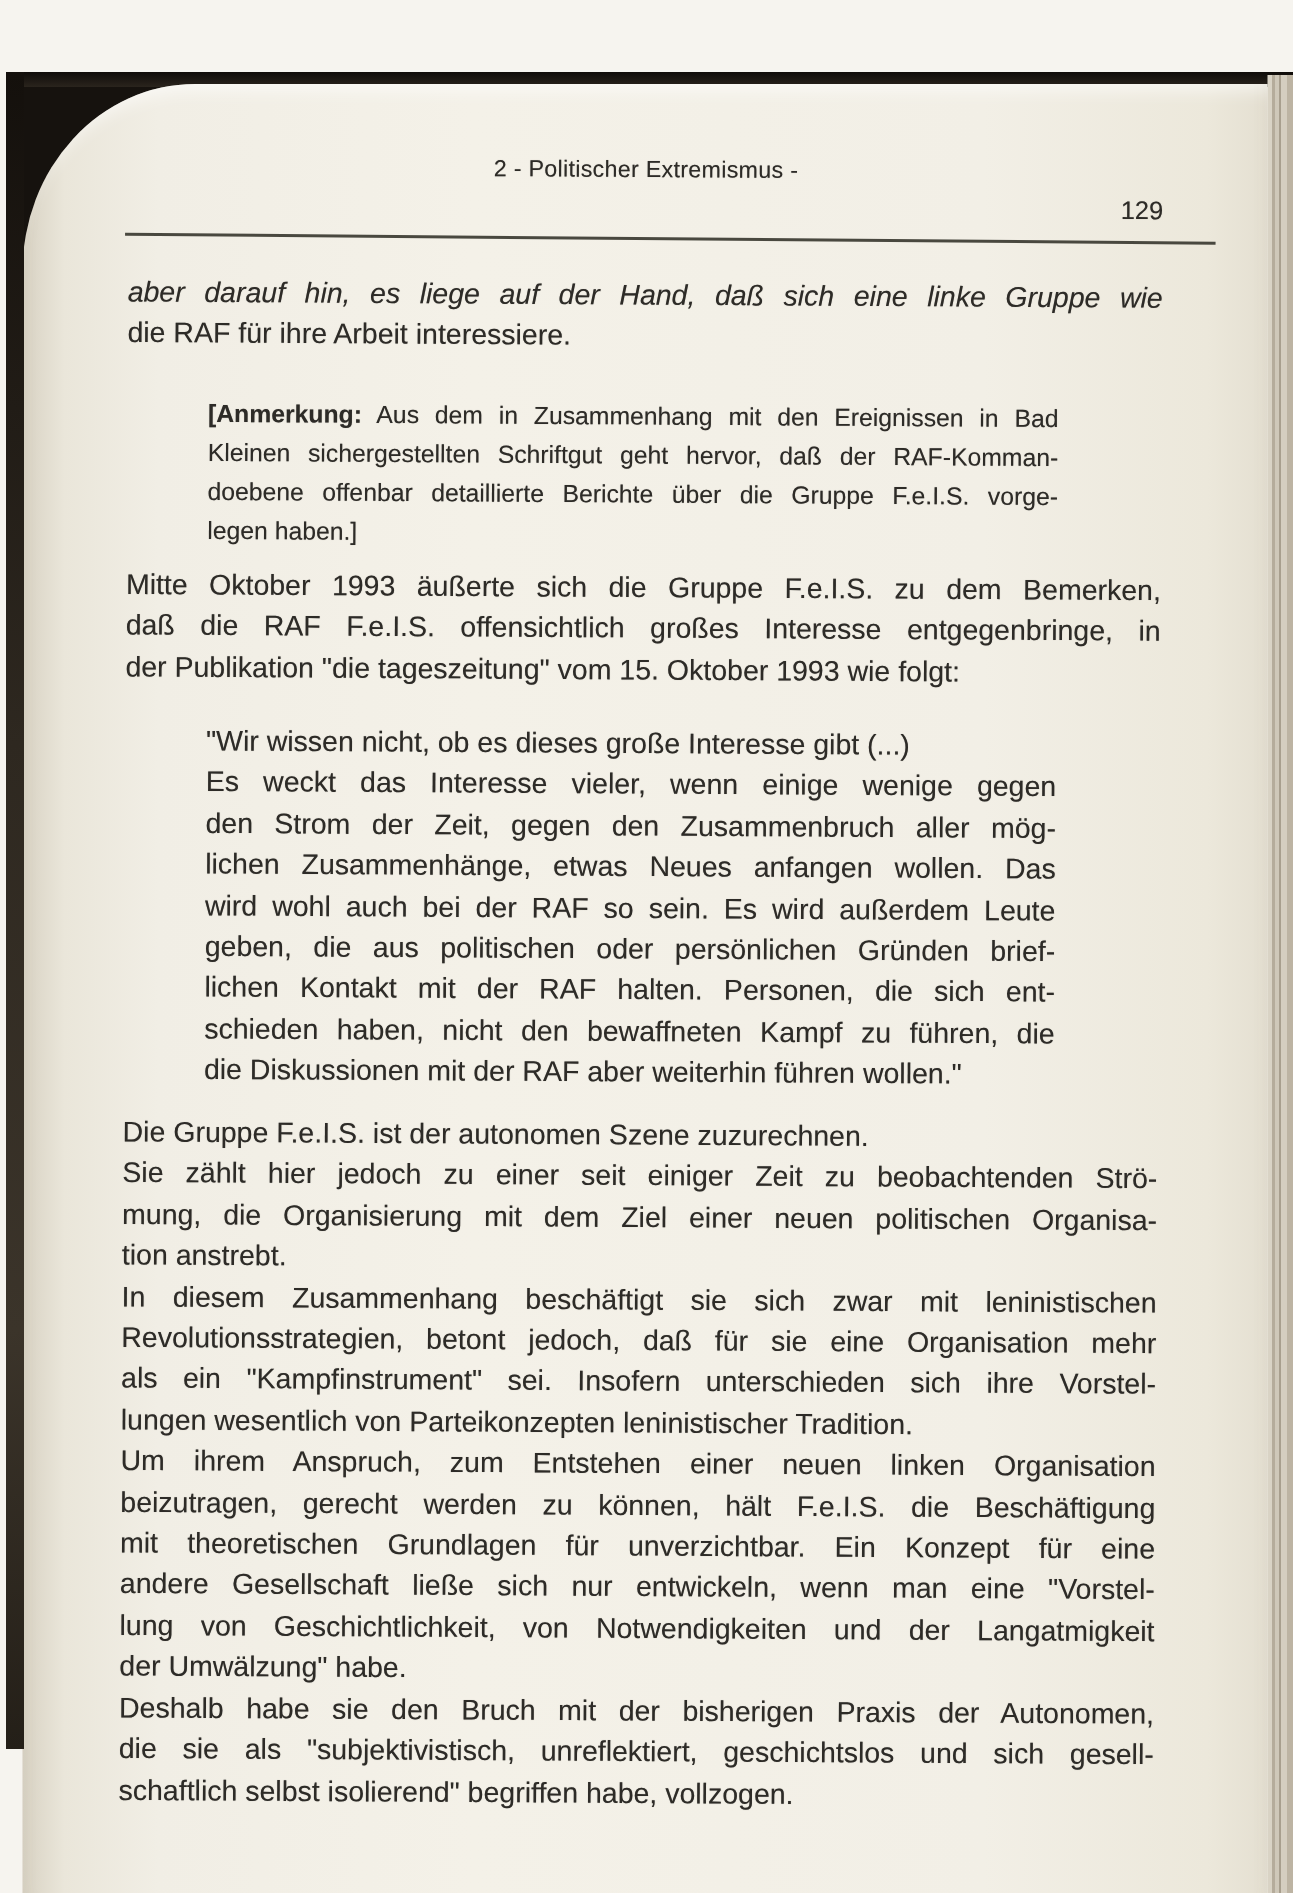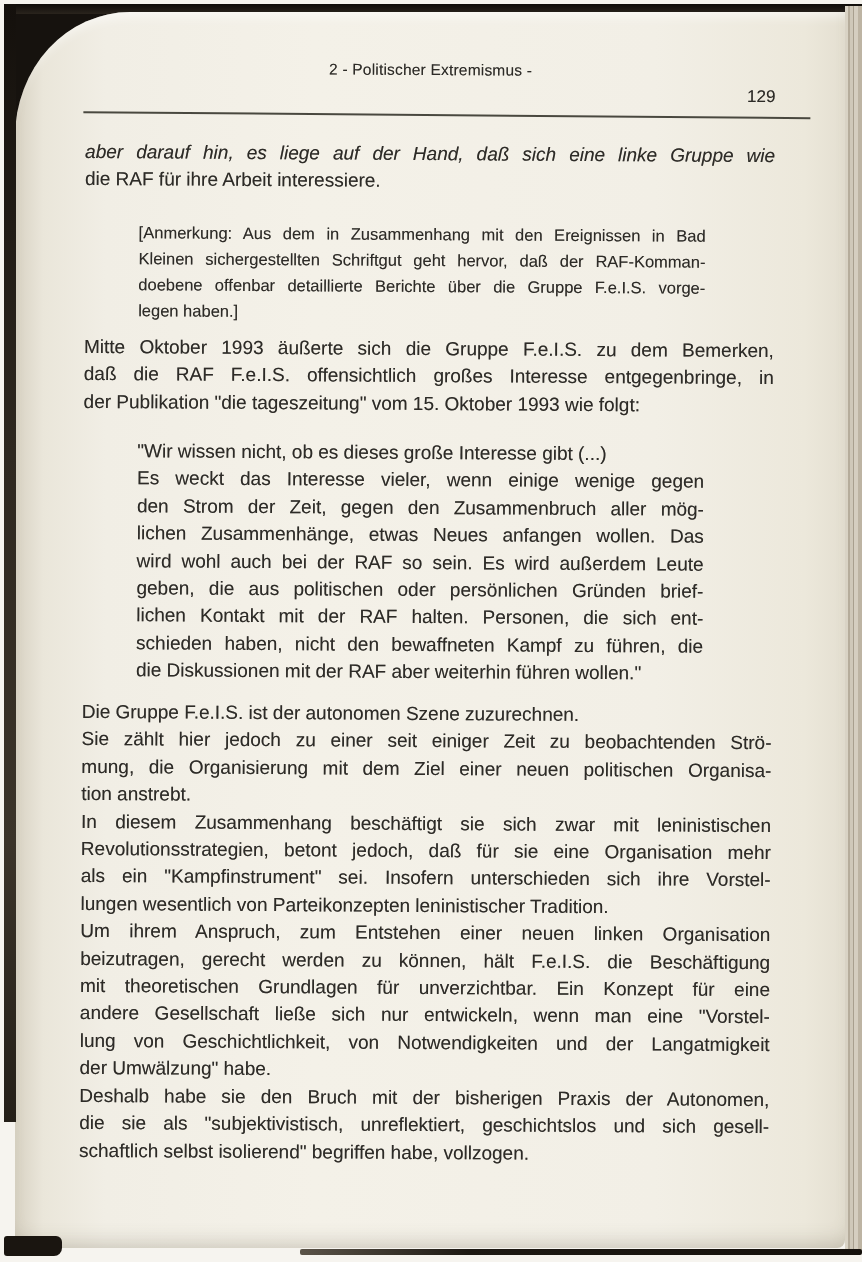--- a/index.html
+++ b/index.html
@@ -1,21 +1,21 @@
 <!DOCTYPE html>
 <html><head>
 <meta charset="utf-8">
 <style>
   html,body{margin:0;padding:0;}
   body{
     width:862px;height:1262px;overflow:hidden;
     background:#f6f4ef;
     font-family:"Liberation Sans", sans-serif;
   }
-  .stage{position:relative;width:862px;height:1132px;}
+  .stage{position:relative;width:862px;height:1132px;margin-top:44px;}
 
   
   .scan-corner{position:absolute;left:4px;top:4px;width:170px;height:160px;background:#16120e;z-index:1;}
   .scan-top{position:absolute;left:4px;top:4px;right:0;height:10px;background:linear-gradient(180deg,#0f0c09,#2a241d);z-index:1;}
   .scan-left{position:absolute;left:4px;top:4px;width:12px;bottom:10px;background:linear-gradient(180deg,#14100c 0%,#2e2820 40%,#3b342a 75%,#241f18 100%);z-index:3;}
   .page-edge-strip{position:absolute;right:0;top:6px;width:17px;height:1246px;z-index:1;
     background:repeating-linear-gradient(90deg,#d9d3c5 0 3px,#b5ac9b 3px 5px,#cfc8b9 5px 8px,#a89f8e 8px 9px,#d5cec0 9px 13px,#bdb4a3 13px 17px);}
   .bottom-line{position:absolute;left:300px;right:0;top:1249px;height:6px;background:linear-gradient(90deg,#5a5348,#1d1913 30%,#15110c);z-index:3;border-radius:2px;}
   .bottom-blob{position:absolute;left:4px;top:1236px;width:58px;height:20px;background:#1a1510;border-radius:3px 6px 8px 3px;z-index:3;}
 
@@ -38,21 +38,21 @@
   .p1{top:126px;}
   .annotation{top:207px;font-size:16.5px;line-height:26px;}
   .p2{top:321px;}
   .quote{top:425px;}
   .bodyblock{top:686px;}
 
   .tline{text-align:justify;text-align-last:justify;}
   .tline-last{text-align-last:left;}
   .plain{text-align:left;}
   .italic{font-style:italic;}
-  .b{font-weight:normal;}
+  .b{font-weight:bold;}
 </style>
 </head>
 <body>
 
 <div class="stage">
   <div class="scan-corner"></div>
   <div class="scan-top"></div>
   <div class="page-edge-strip"></div>
   <div class="scan-left"></div>
   <div class="bottom-line"></div>

